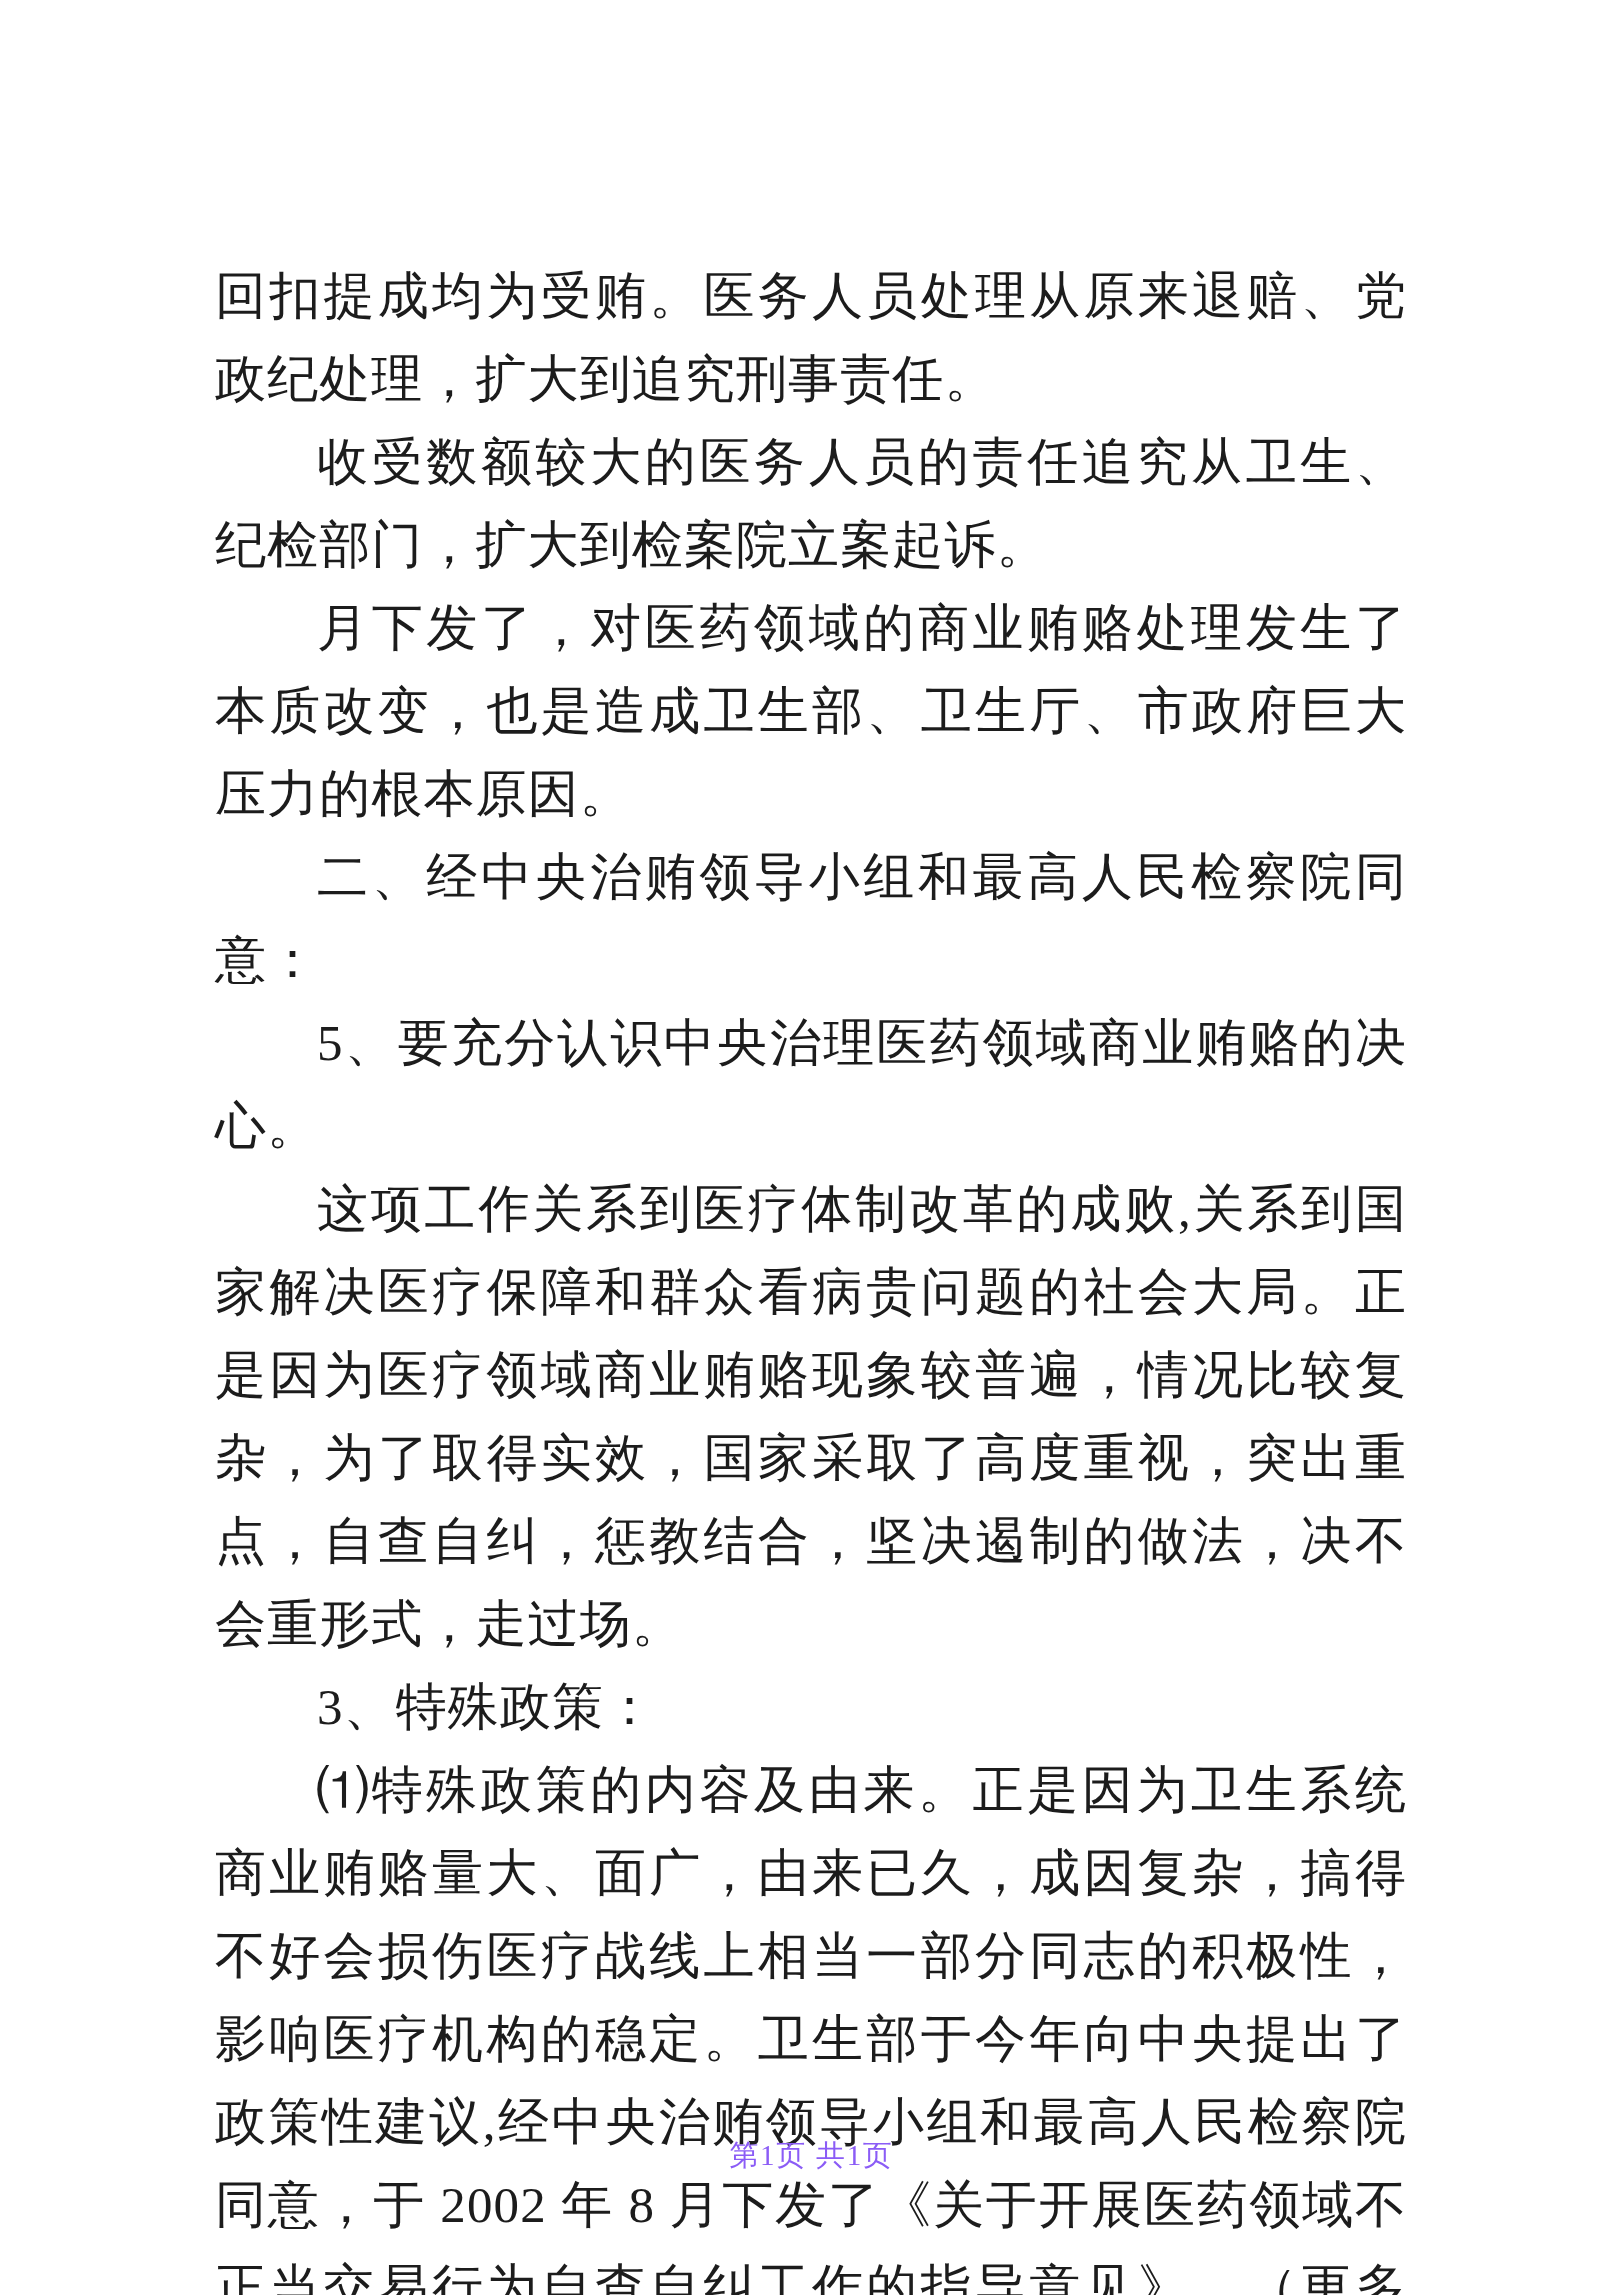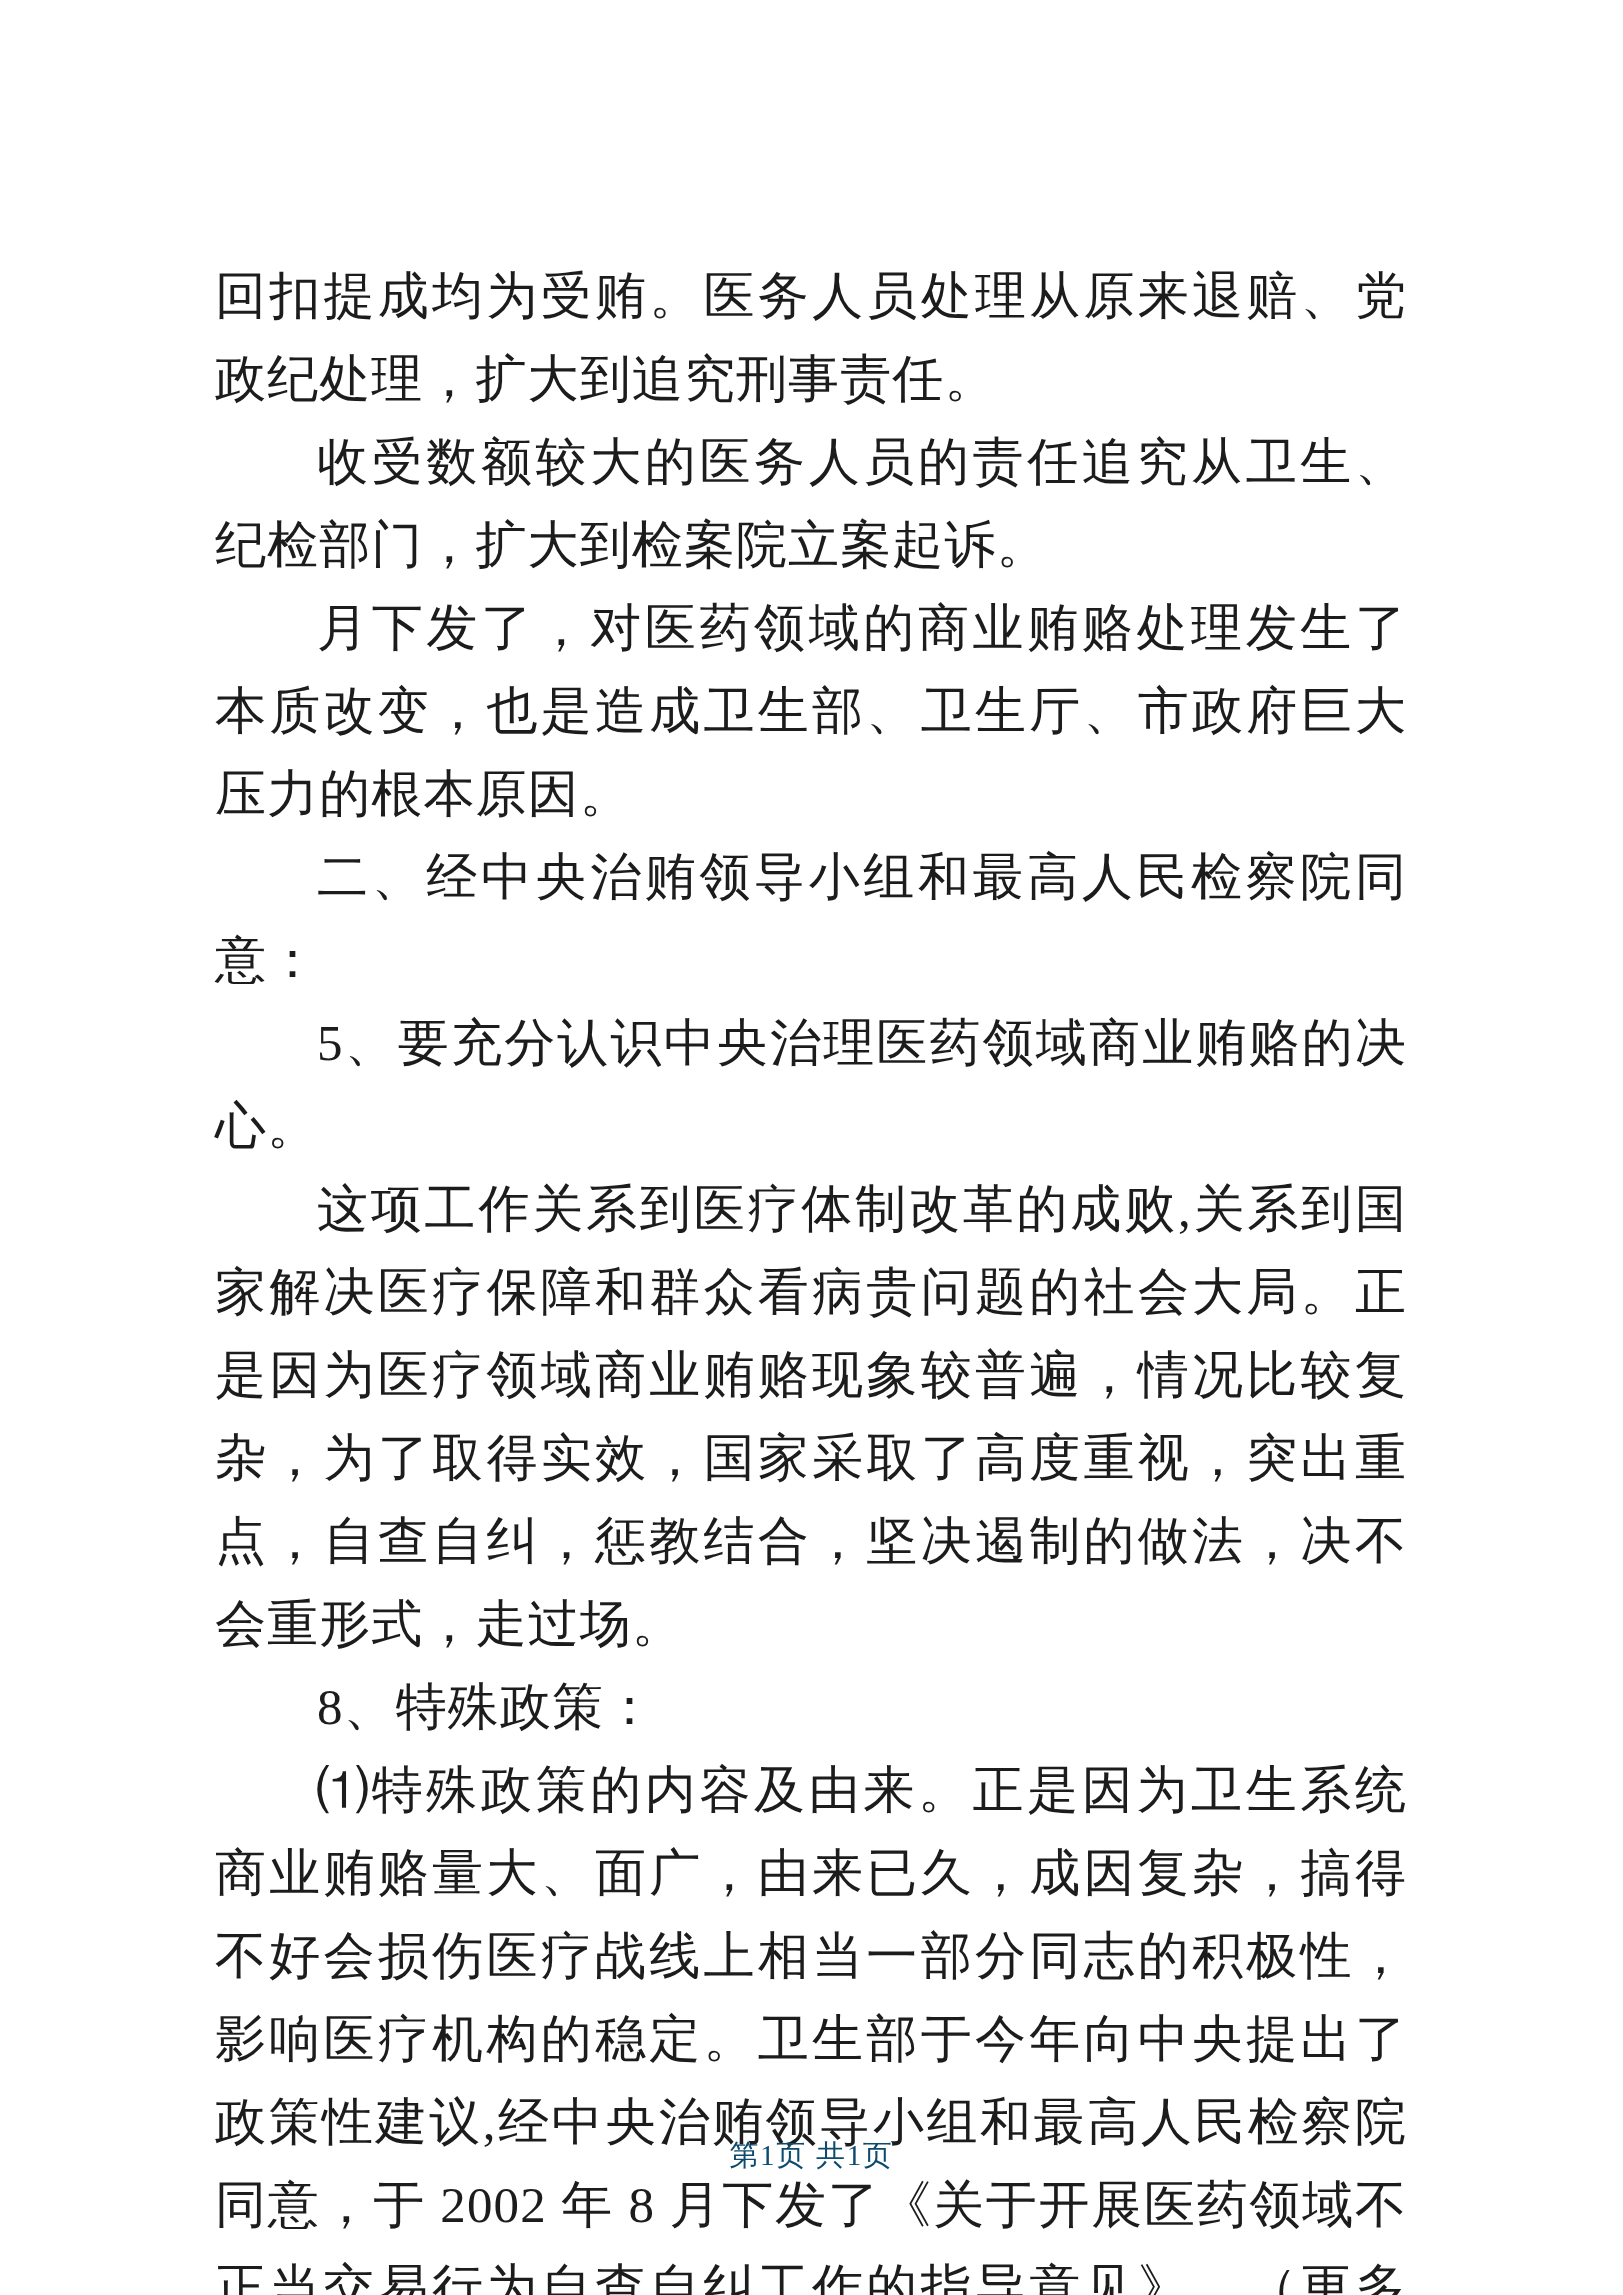--- a/index.html
+++ b/index.html
@@ -39,34 +39,34 @@
     text-indent: 2em;
   }
   .footer {
     position: absolute;
     left: 0;
     right: 0;
     bottom: 119px;
     text-align: center;
     font-size: 29px;
     letter-spacing: 1.7px;
-    color: #0c4a6e;
+    color: #8b5cf6;
   }
 </style>
 </head>
 <body>
 
 <div class="page">
   <div class="content" id="content">
       <p class="para">回扣提成均为受贿。医务人员处理从原来退赔、党政纪处理，扩大到追究刑事责任。</p>
       <p class="para indent">收受数额较大的医务人员的责任追究从卫生、纪检部门，扩大到检案院立案起诉。</p>
       <p class="para indent">月下发了，对医药领域的商业贿赂处理发生了本质改变，也是造成卫生部、卫生厅、市政府巨大压力的根本原因。</p>
       <p class="para indent">二、经中央治贿领导小组和最高人民检察院同意：</p>
       <p class="para indent">5、要充分认识中央治理医药领域商业贿赂的决心。</p>
       <p class="para indent">这项工作关系到医疗体制改革的成败,关系到国家解决医疗保障和群众看病贵问题的社会大局。正是因为医疗领域商业贿赂现象较普遍，情况比较复杂，为了取得实效，国家采取了高度重视，突出重点，自查自纠，惩教结合，坚决遏制的做法，决不会重形式，走过场。</p>
-      <p class="para indent">8、特殊政策：</p>
+      <p class="para indent">3、特殊政策：</p>
       <p class="para indent">⑴特殊政策的内容及由来。正是因为卫生系统商业贿赂量大、面广，由来已久，成因复杂，搞得不好会损伤医疗战线上相当一部分同志的积极性，影响医疗机构的稳定。卫生部于今年向中央提出了政策性建议,经中央治贿领导小组和最高人民检察院同意，于 2002 年 8 月下发了《关于开展医药领域不正当交易行为自查自纠工作的指导意见》。（更多精彩文章来自“秘书不求人”）提出了自查自纠工作的三个重点环节，认真学习教育，查找突出问</p>
     </div>
   <div class="footer">
     <span>第1页 共1页</span>
   </div>
 </div>
 
 
 </body></html>

